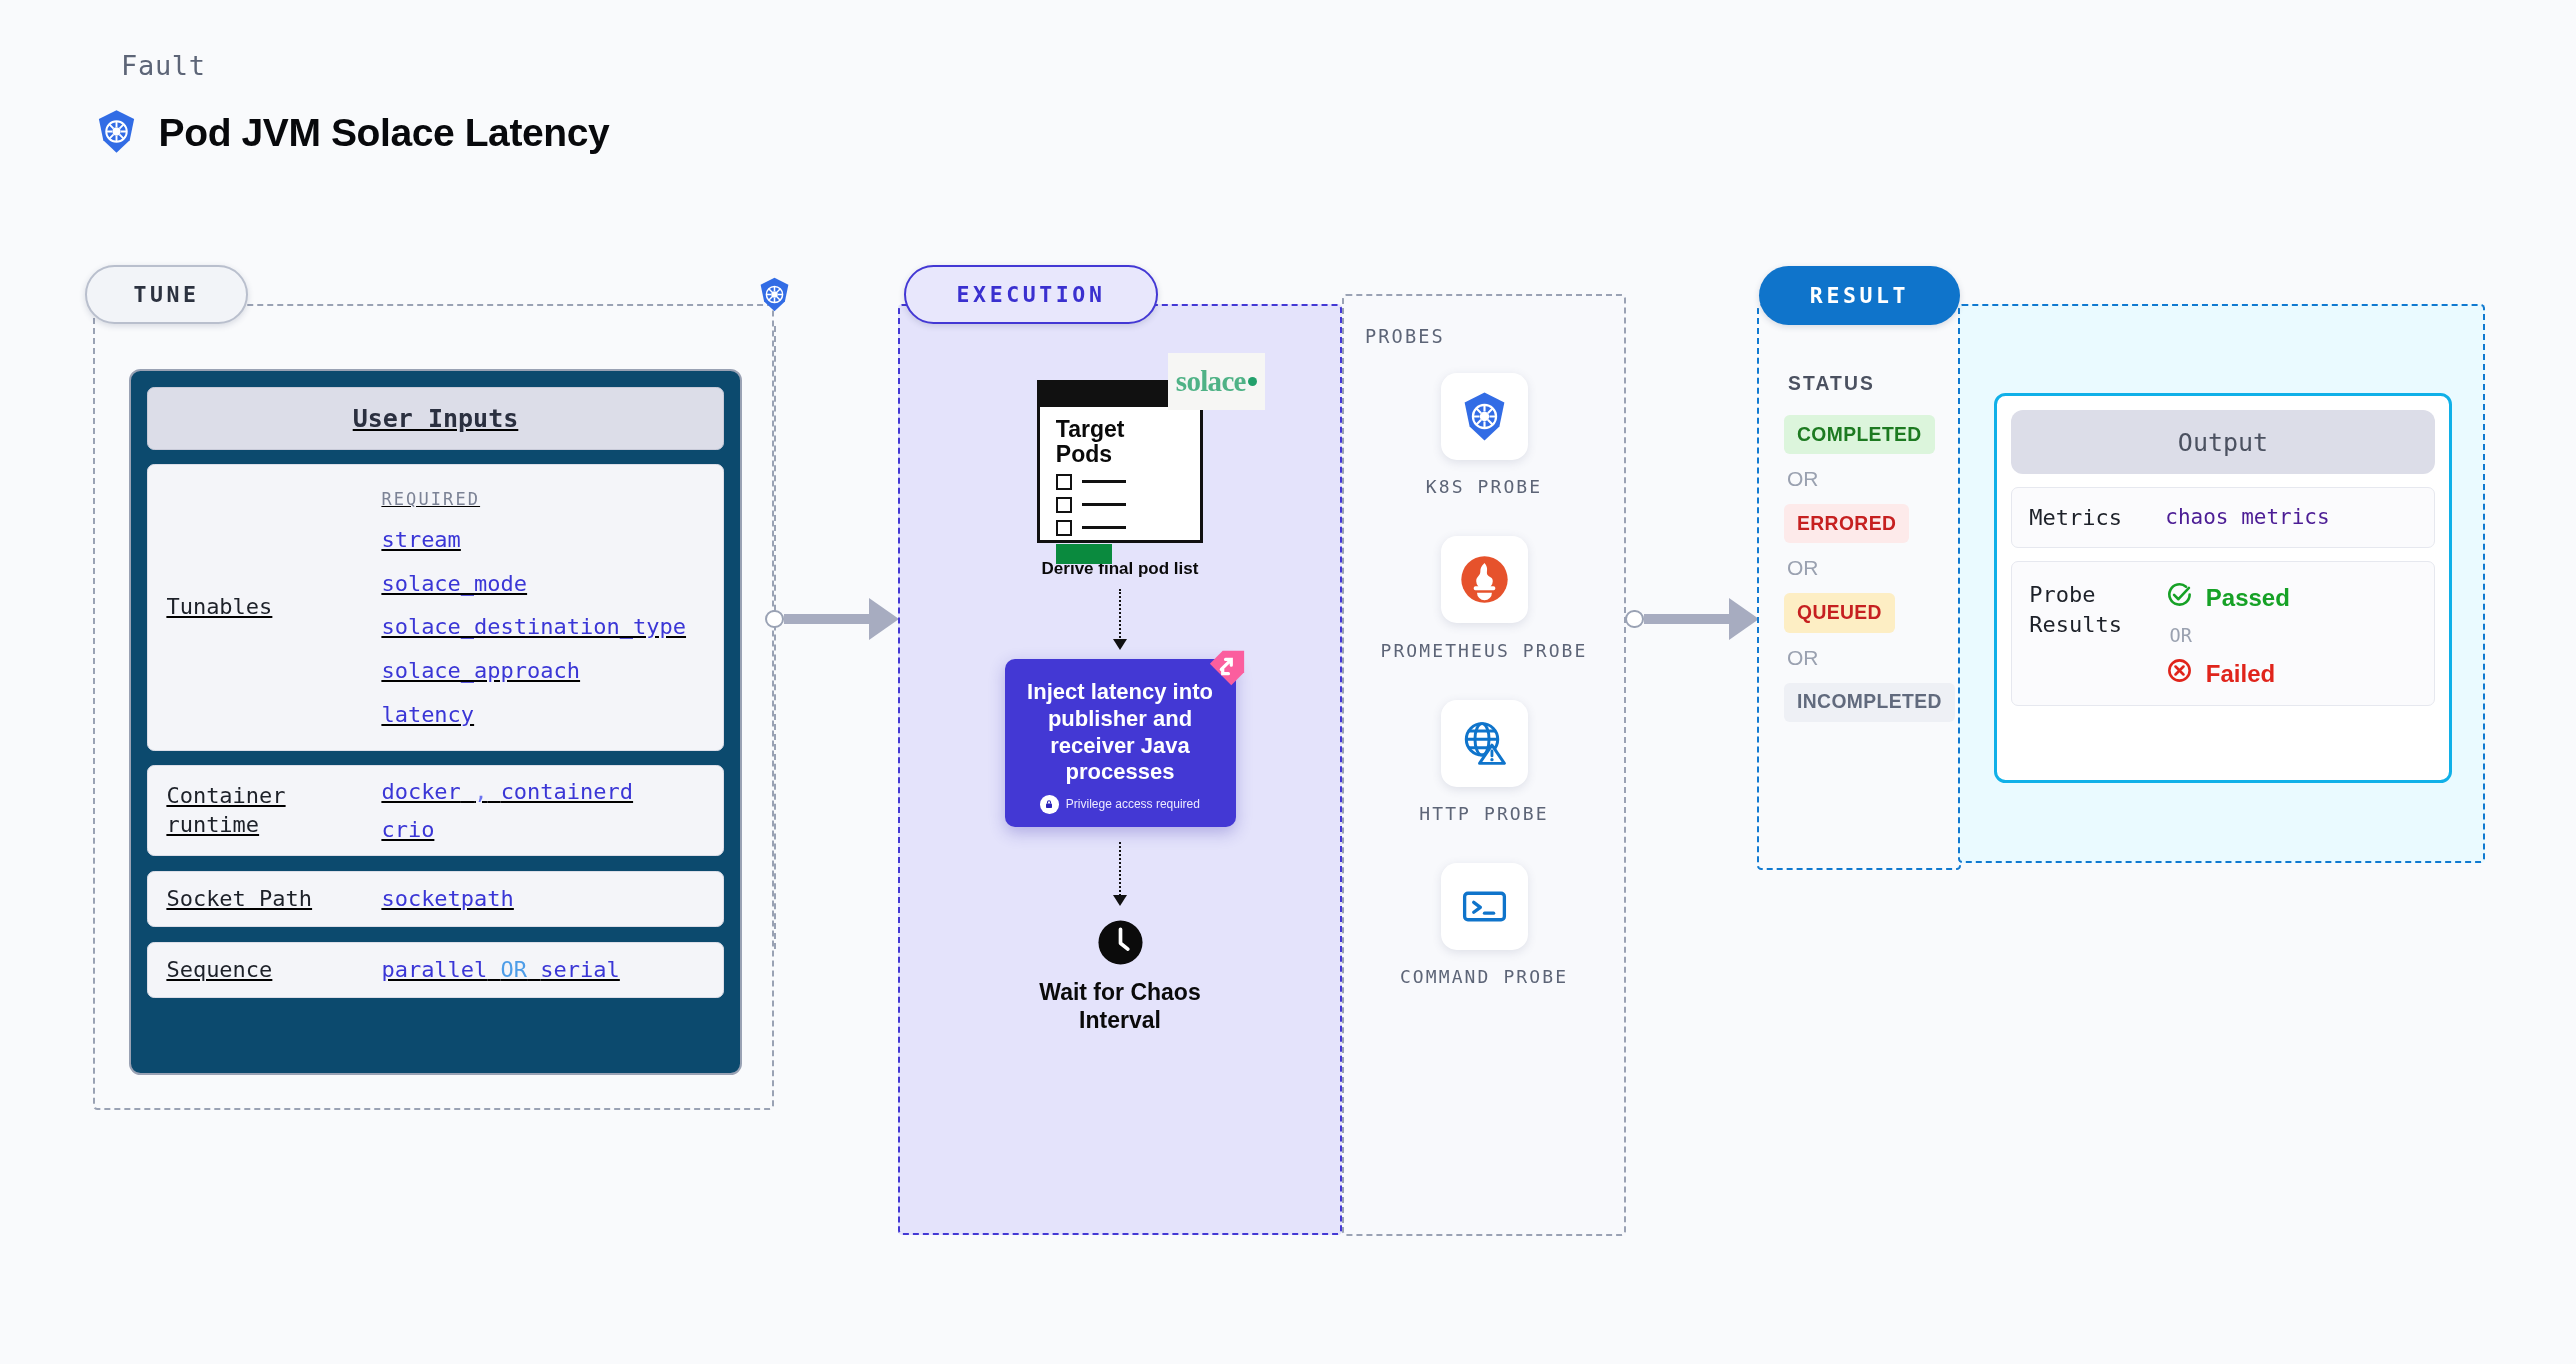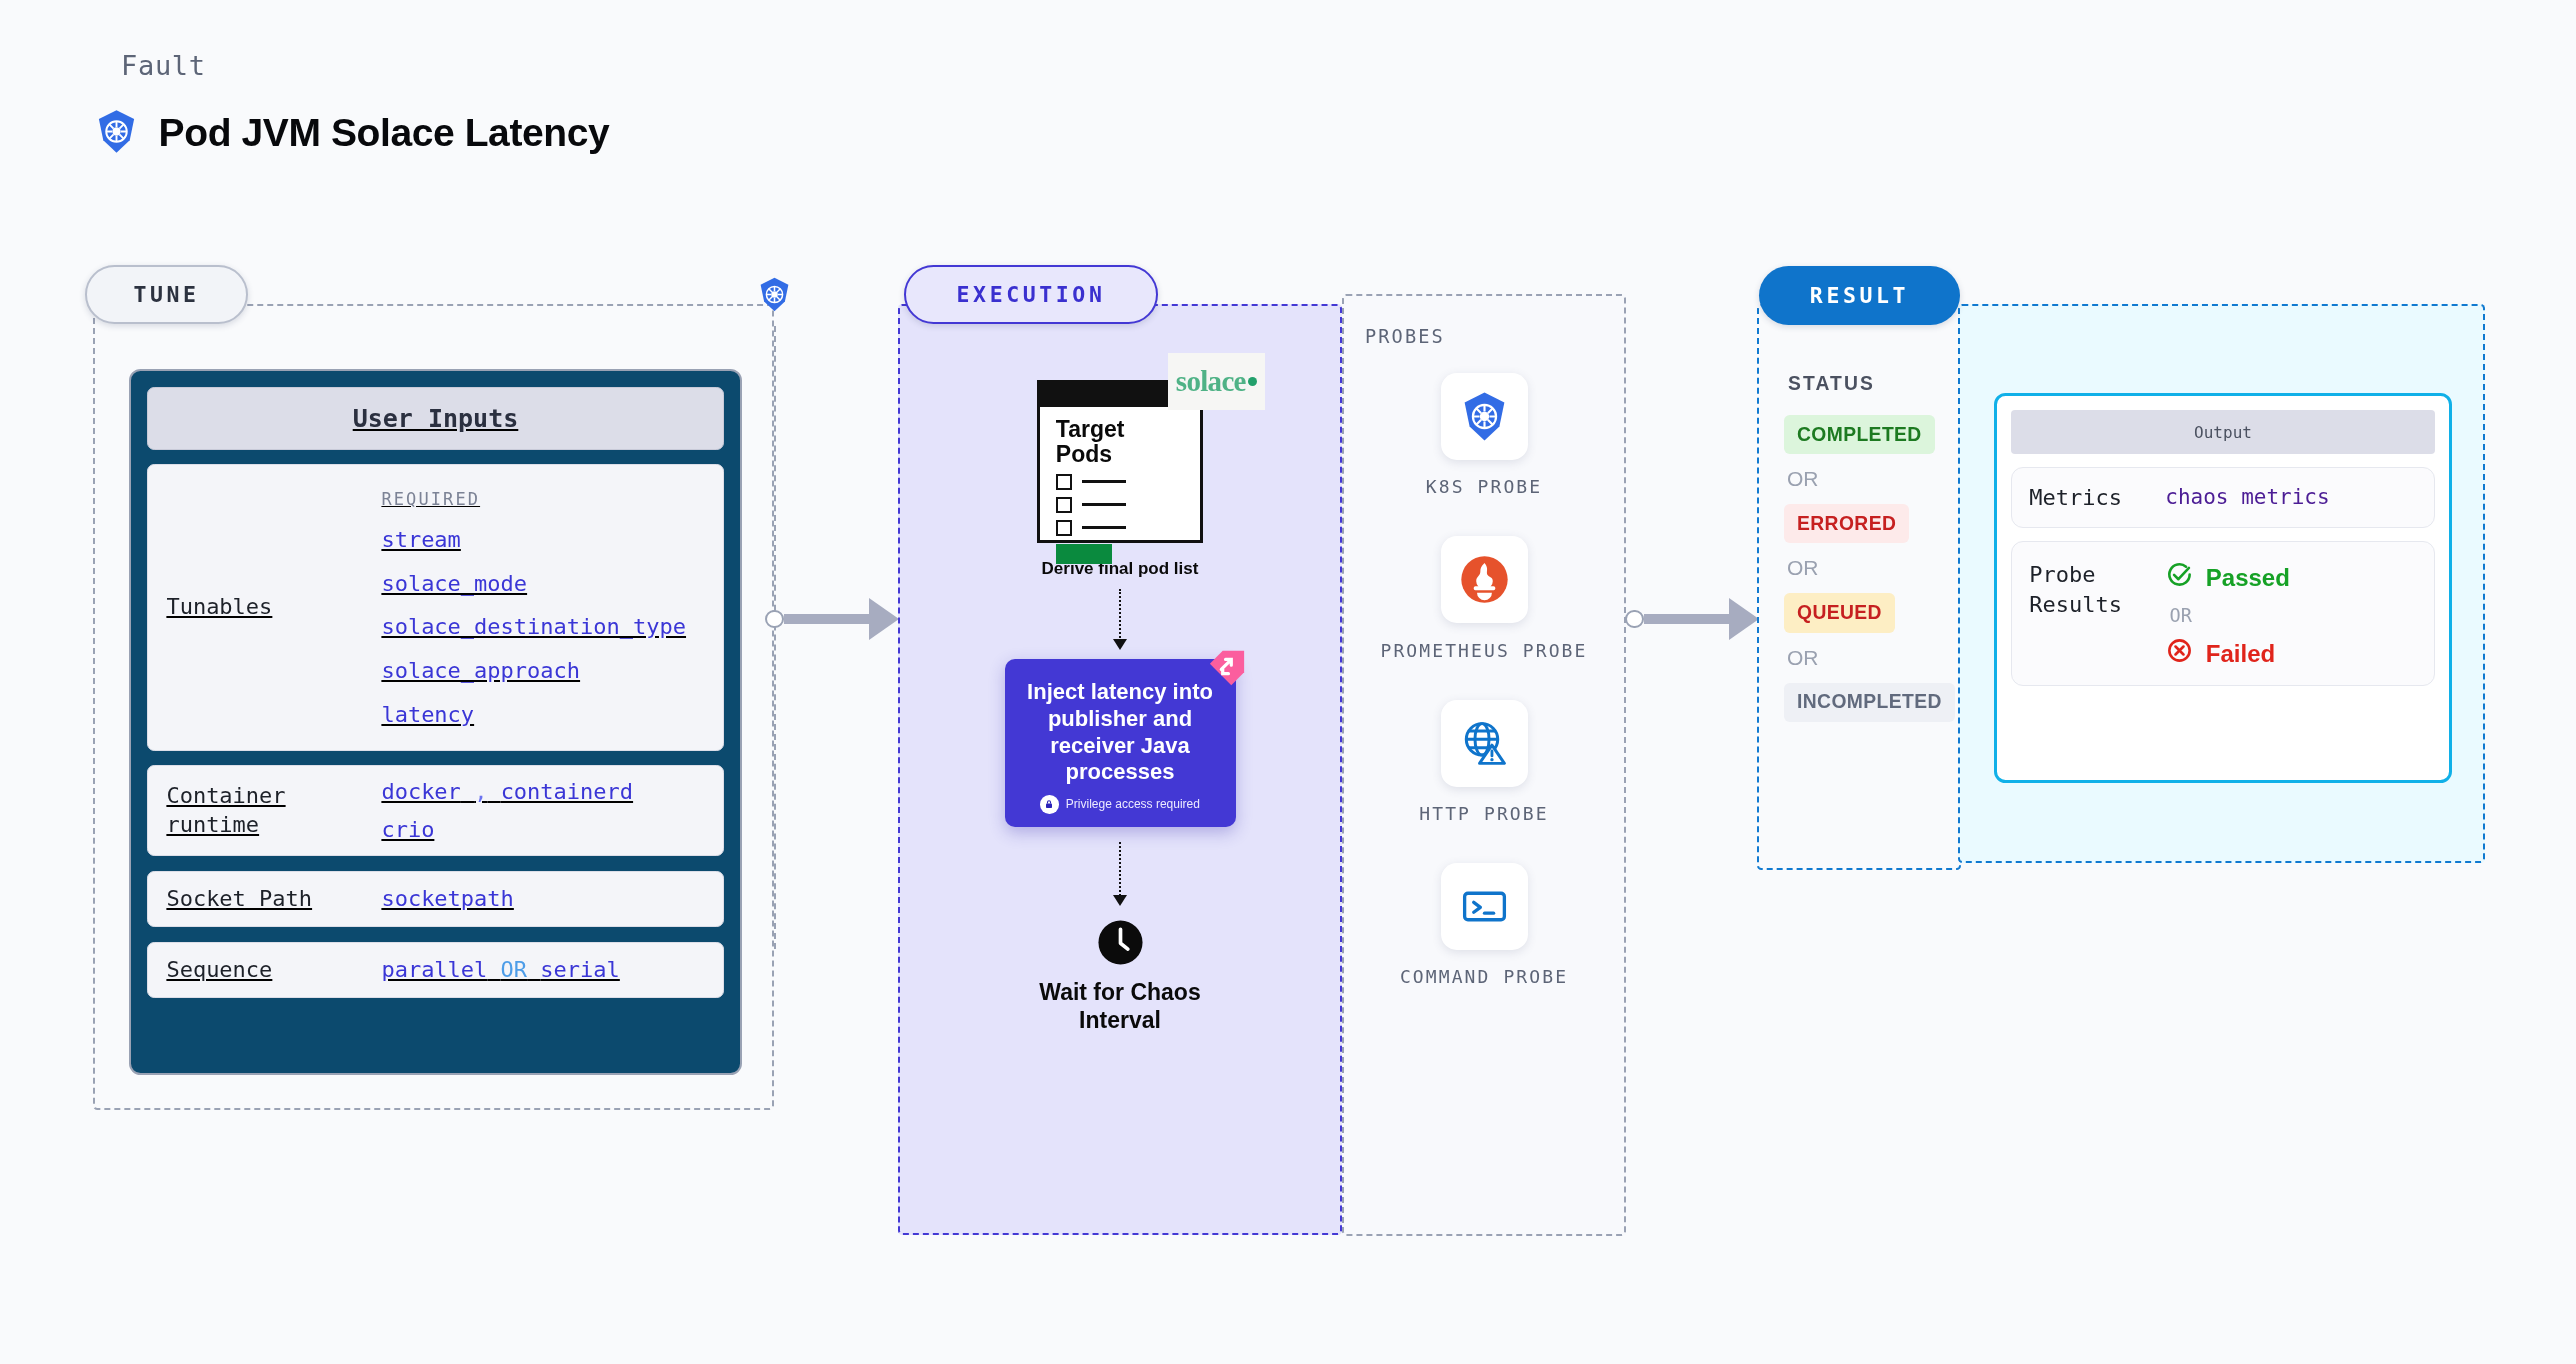--- a/index.html
+++ b/index.html
@@ -111,26 +111,26 @@
   .or-text { font-size: 21px; color: #9aa1b0; margin: 13px 0 13px 2.9px; }
 
   
   #output-section { left: 1958px; top: 304px; width: 527px; height: 559px;
     border-width: 2.9px; border-color: #1079d0; background: #eafaff; }
   #output-card {
     position: absolute; left: 1994px; top: 393px; width: 458px; height: 390px;
     background: #ffffff; border: 3.6px solid #10b0e8; border-radius: 11.5px; padding: 14.3px;
   }
   #output-header {
-    height: 44px; background: #dcdde8; border-radius: 4px;
+    height: 64px; background: #dcdde8; border-radius: 12px;
     display: flex; align-items: center; justify-content: center;
-    font-family: "DejaVu Sans Mono", monospace; font-size: 16px; color: #4b5160;
+    font-family: "DejaVu Sans Mono", monospace; font-size: 25px; color: #4b5160;
   }
   .out-row {
-    margin-top: 13px; background: #fbfbfd; border: 1.4px solid #e6e8ef; border-radius: 12px;
+    margin-top: 13px; background: #fbfbfd; border: 1.4px solid #e6e8ef; border-radius: 7px;
     display: flex; align-items: center; padding: 14.3px 17px;
   }
   .out-label { font-family: "DejaVu Sans Mono", monospace; font-size: 22px; color: #1d2129;
     width: 136px; flex: none; line-height: 1.35; }
   .out-value { font-family: "DejaVu Sans Mono", monospace; font-size: 21px; color: #4c1d95; }
   .pr-item { display: flex; align-items: center; gap: 11.5px; font-size: 24px; font-weight: 700; }
   .passed { color: #16a126; }
   .failed { color: #e0241b; }
   .pr-or { font-family: "DejaVu Sans Mono", monospace; font-size: 18.6px; color: #9aa1b0; margin: 10px 0 10px 4.3px; }
 

